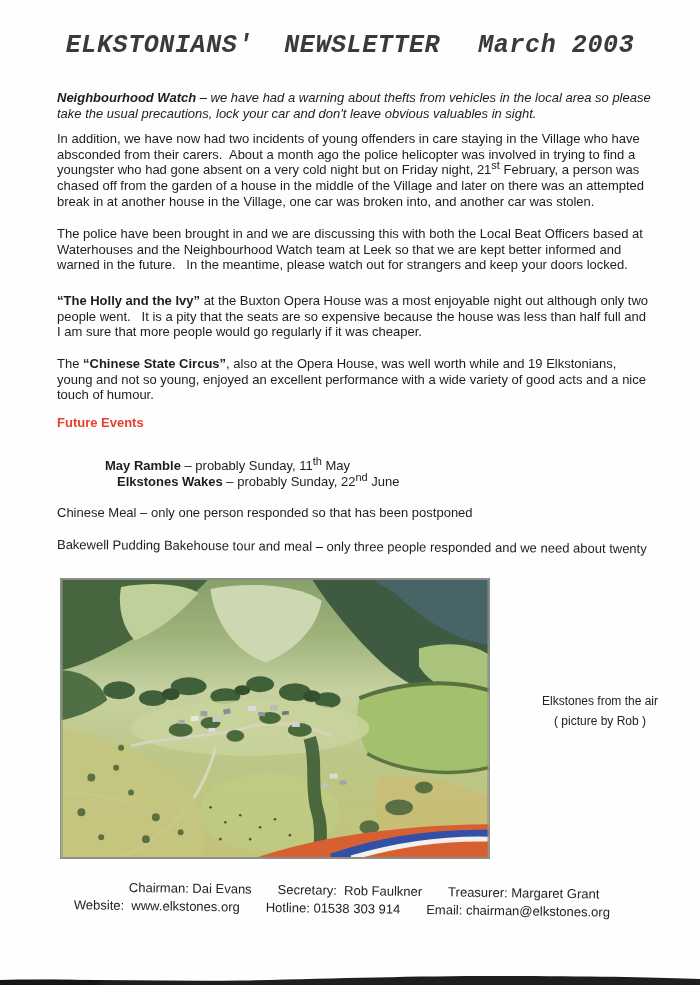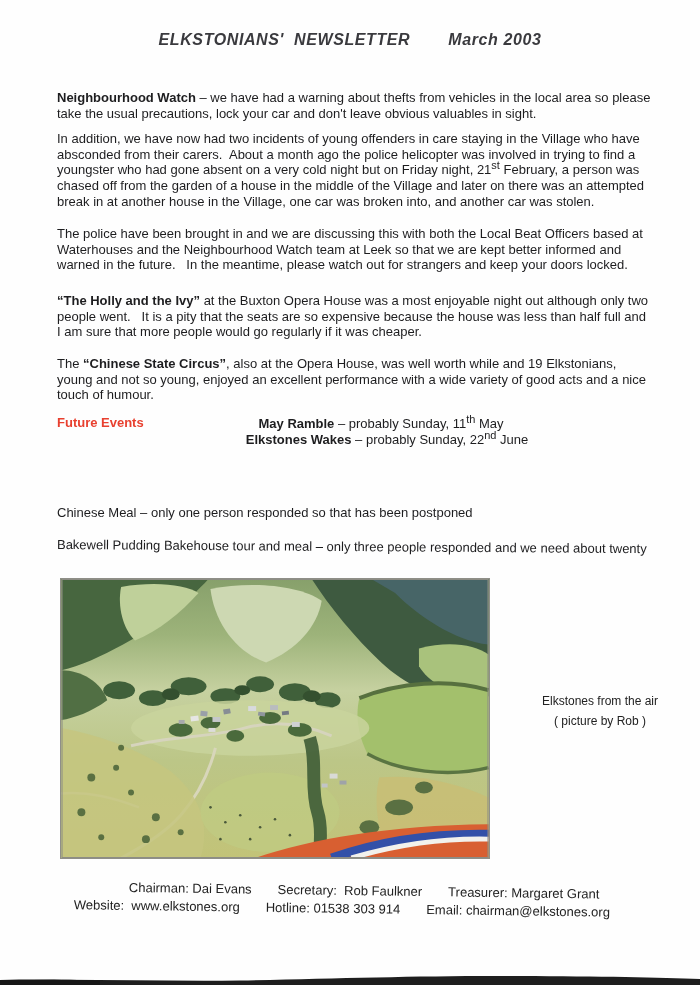--- a/index.html
+++ b/index.html
@@ -6,36 +6,36 @@
   html, body { background:#ffffff; }
   body {
     width:700px; height:985px; position:relative; overflow:hidden;
     font-family:"Liberation Sans","DejaVu Sans",sans-serif;
     color:#1d1d1f; background:#fefefe;
   }
   .page { position:absolute; inset:0; }
 
   .title {
     position:absolute; top:31px; left:0; width:700px; text-align:center;
-    font-size:16px; font-weight:bold; font-style:italic; color:#3a3a3e;
-    letter-spacing:0.6px; white-space:pre;
+    font-size:25px; font-weight:bold; font-style:italic; color:#3a3a3e;
+    letter-spacing:0.6px; white-space:pre;font-family:Liberation Mono, monospace;
   }
   .title .title-date { margin-left:38px; }
 
   .block { position:absolute; left:57px; width:600px; font-size:13px; line-height:15.7px; }
   .line { white-space:pre; height:15.7px; }
   sup { font-size:11px; line-height:0; }
 
-  #p1 { top:90px; }
+  #p1 { top:90px;font-style:italic; }
   #p2 { top:131px; }
   #p3 { top:226px; }
   #p4 { top:293px; }
   #p5 { top:356px; }
   #future-heading { top:415px; font-weight:bold; color:#e8402f; }
-  #events { top:416px;text-align:center; }
+  #events { top:458px; }
   #events .line { padding-left:48px; }
   #note1 { top:505px; }
   #note2 { top:537px; transform:rotate(0.4deg); transform-origin:left center; }
 
   .photo {
     position:absolute; left:60px; top:578px; width:430px; height:281px;
     border:1px solid #8f8f88; background:#b7c27b;
   }
   .photo svg { display:block; width:100%; height:100%; }
 

